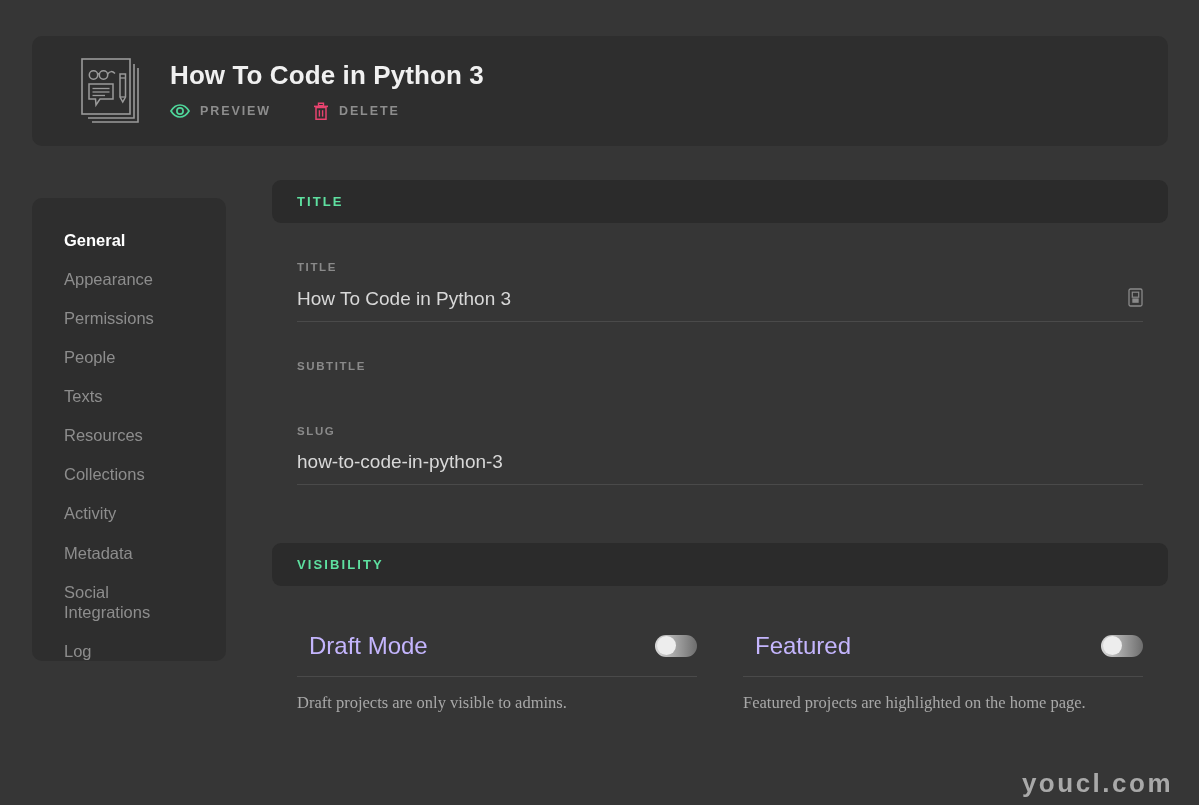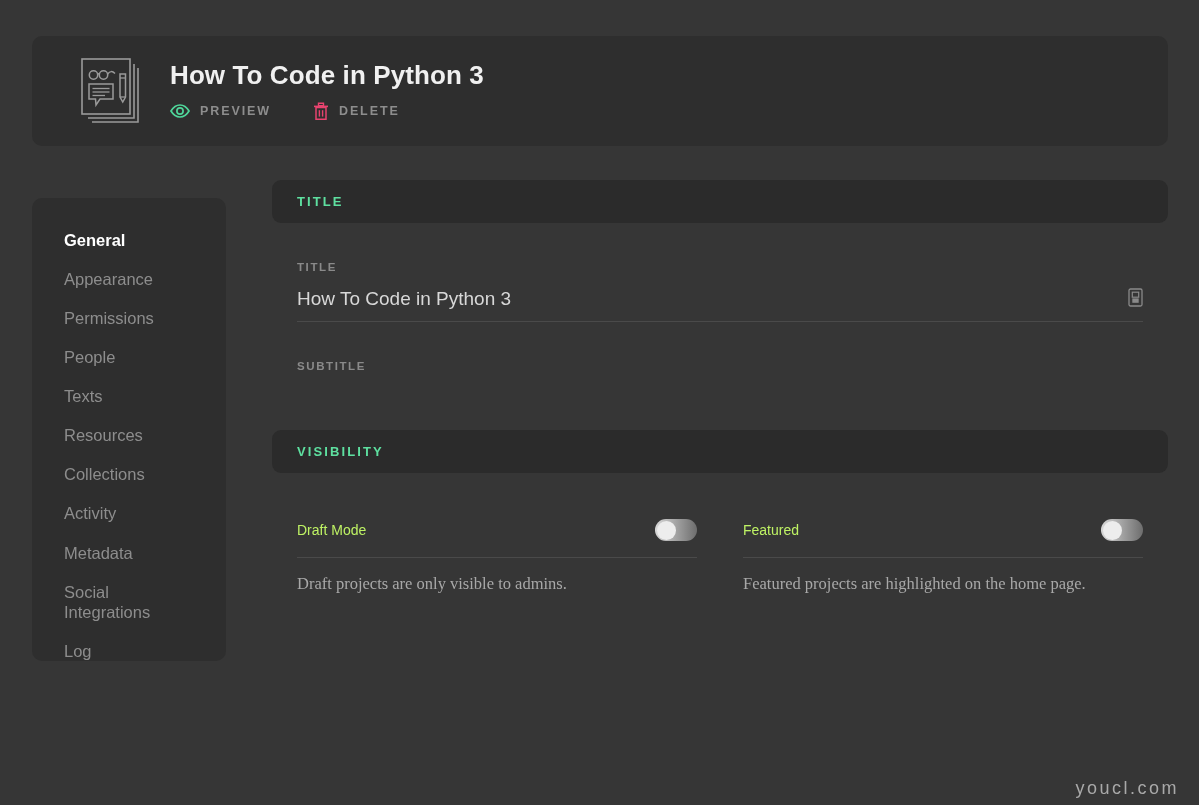--- a/index.html
+++ b/index.html
@@ -136,21 +136,21 @@
     margin-top: 46px;
   }
   .toggle-col { flex: 1 1 0; }
   .toggle-row {
     display: flex;
     align-items: center;
     justify-content: space-between;
     border-bottom: 1px solid #4a4a4a;
     padding-bottom: 16px;
   }
-  .toggle-label { font-size: 14px; color: #bef264; }
+  .toggle-label { font-size: 24px; color: #c4b5fd; margin-left: 12px; }
   .switch {
     width: 42px; height: 22px;
     border-radius: 11px;
     background: linear-gradient(to right, #d9d9d9 0%, #6d6d6d 100%);
     position: relative;
     cursor: pointer;
     flex: 0 0 42px;
   }
   .switch .knob {
     position: absolute;
@@ -161,23 +161,23 @@
   }
   .toggle-help {
     margin-top: 16px;
     font-family: "Liberation Serif", serif;
     font-size: 16.5px;
     color: #a8a8a8;
   }
 
   .watermark {
     position: absolute;
-    right: 20px; bottom: 6px;
-    font-size: 18px;
-    font-weight: 400;
+    right: 26px; bottom: 6px;
+    font-size: 26px;
+    font-weight: 700;
     letter-spacing: 2.5px;
     color: #a9a9a9;
   }
 </style>
 </head>
 <body>
 
 <div class="page">
 
   <div class="header-card">
@@ -269,20 +269,26 @@
               <rect x="4.3" y="10.4" width="6.4" height="4.4" fill="#8a8a8a"></rect>
             </svg>
           </span>
         </div>
       </div>
 
       <div class="field">
         <div class="field-label">SUBTITLE</div>
       </div>
 
+      <div class="field">
+        <div class="field-label">SLUG</div>
+        <div class="field-input-row">
+          <div class="field-value" placeholder="Enter Project Slug">how-to-code-in-python-3</div>
+        </div>
+      </div>
 
     </div>
 
     <div class="visibility-section">
       <div class="section-bar">
         <span class="section-bar-label">VISIBILITY</span>
       </div>
 
       <div class="toggle-grid">
 

